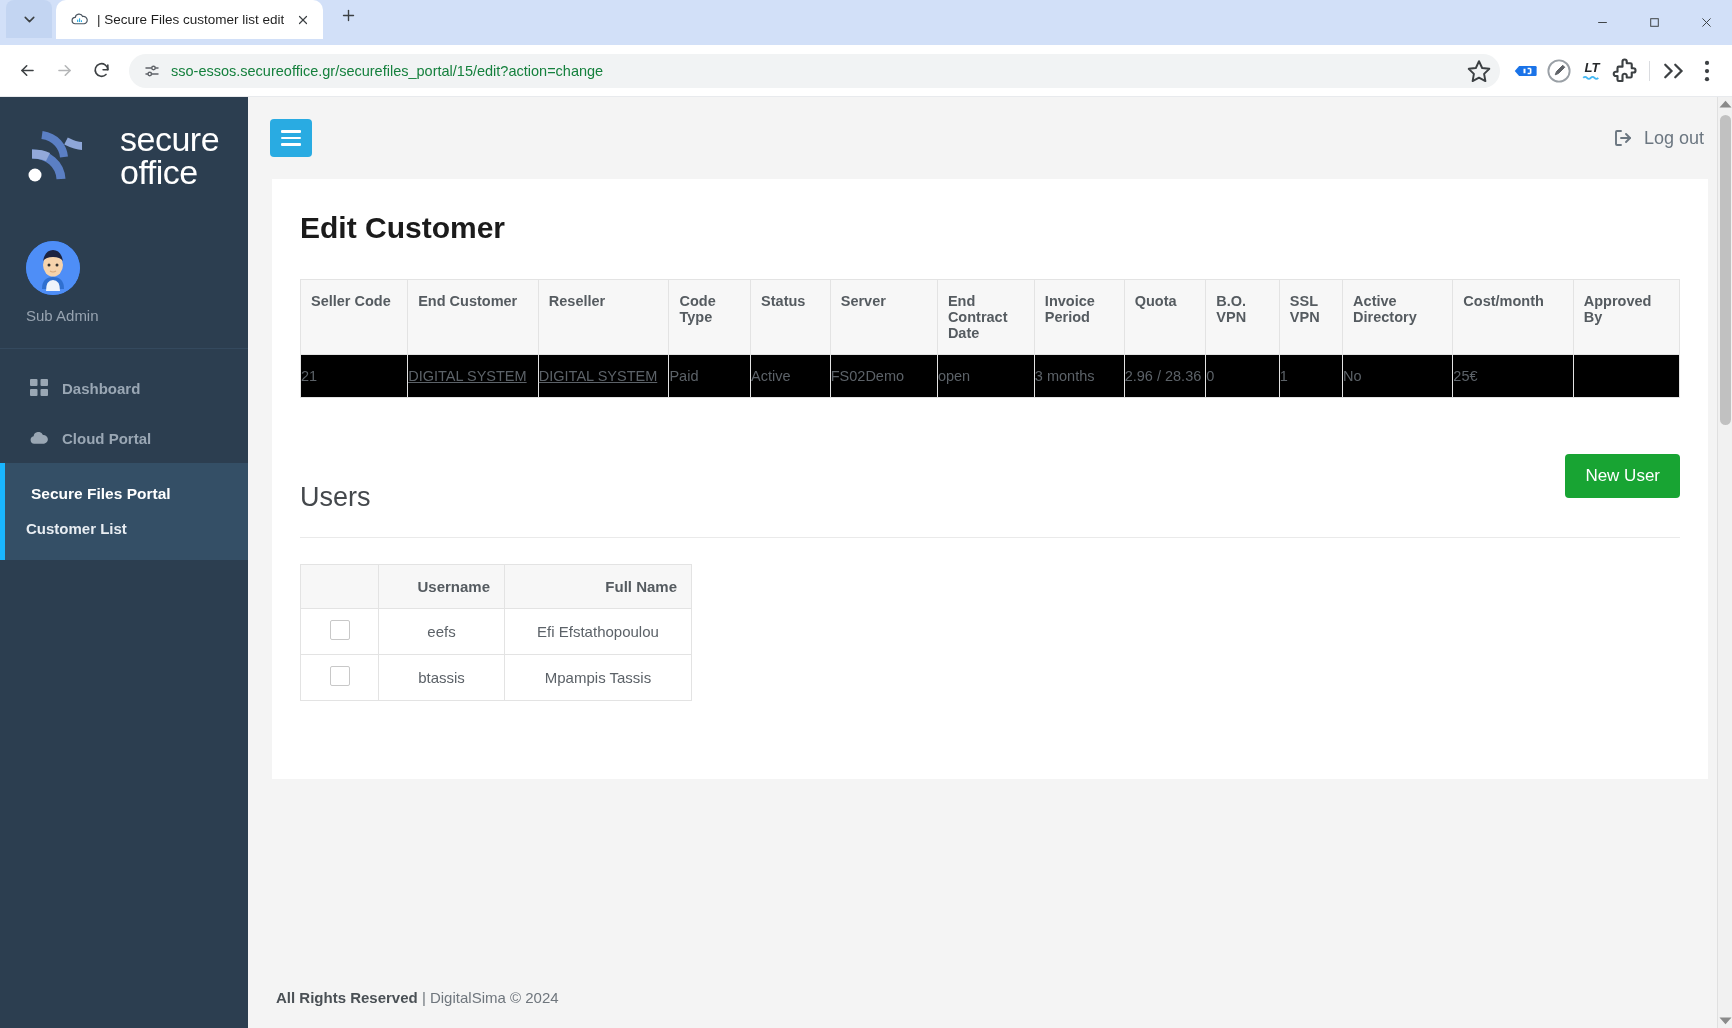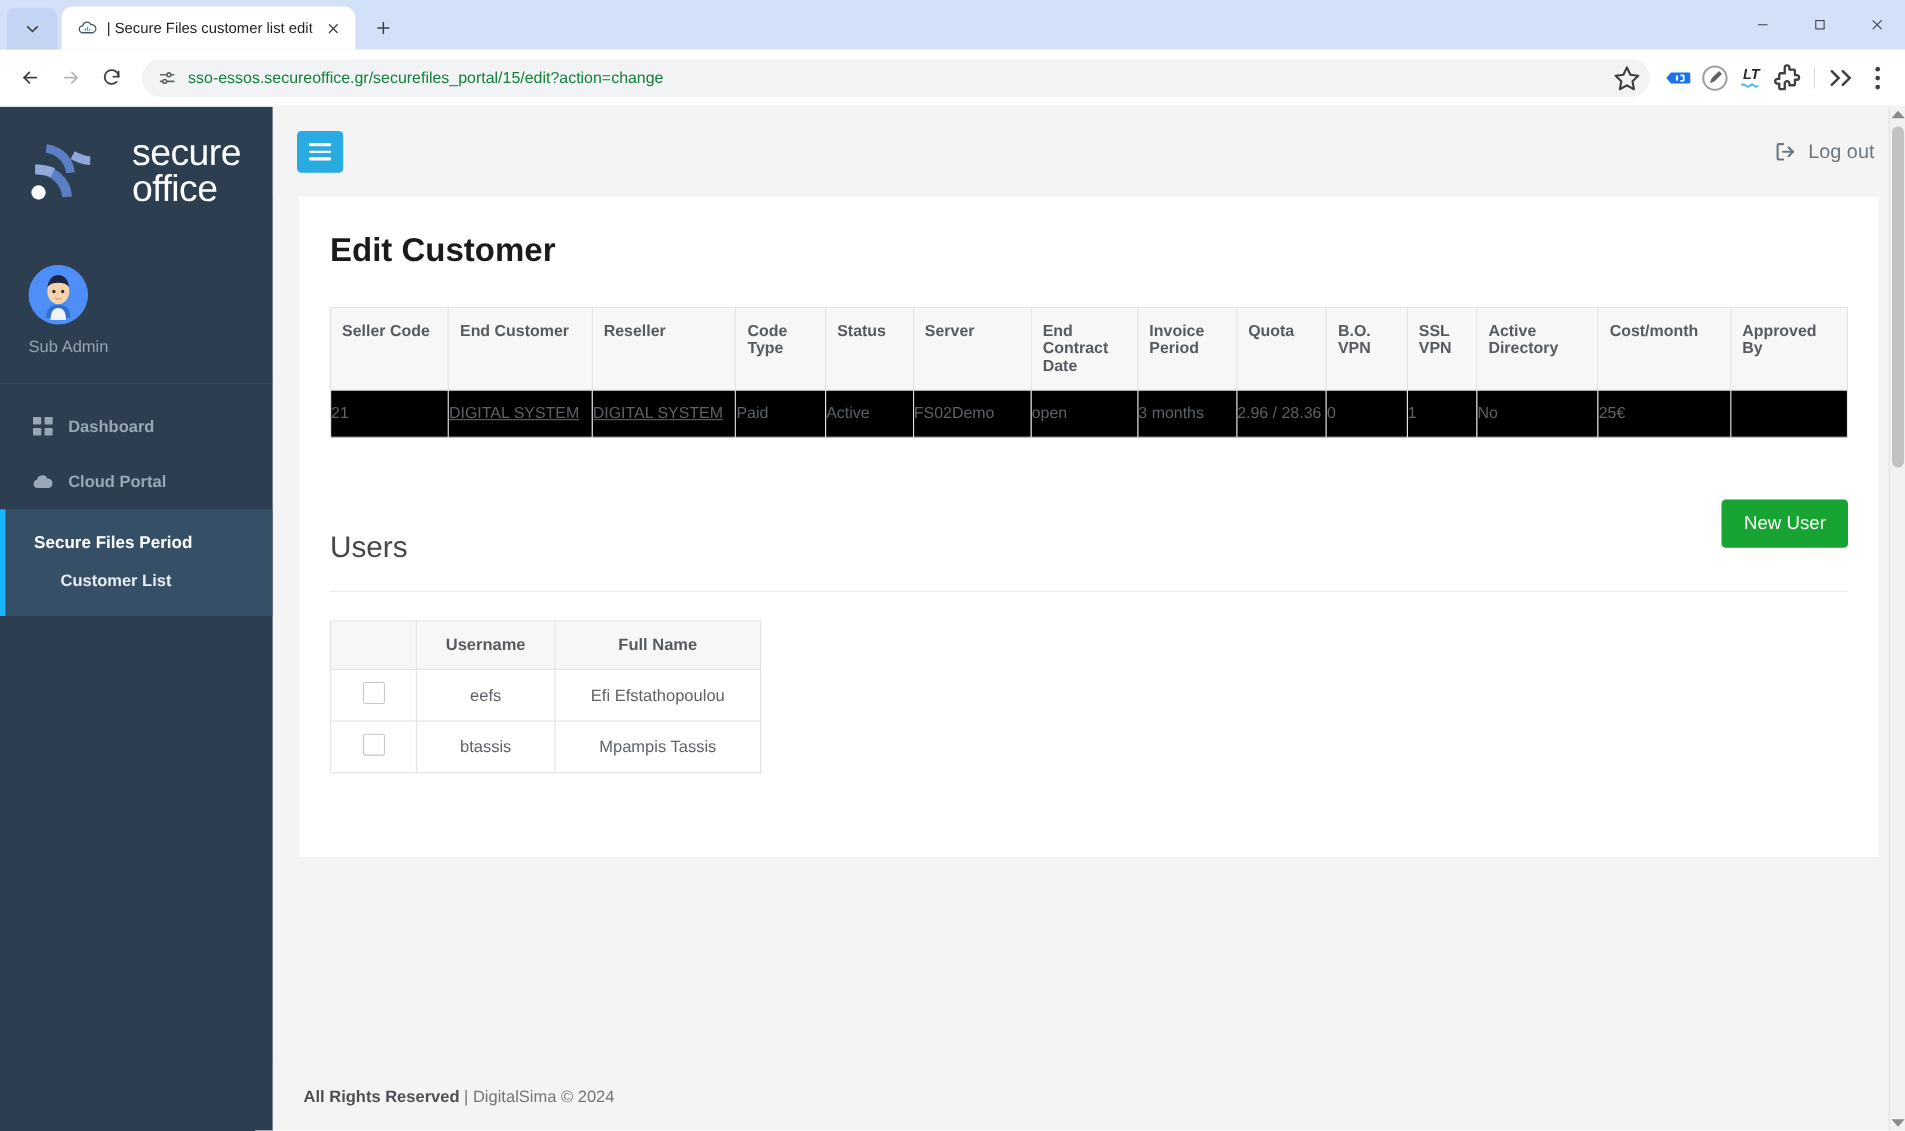--- a/index.html
+++ b/index.html
@@ -7,21 +7,21 @@
     width: 1732px; height: 1028px;
     overflow: hidden;
     font-family: "Liberation Sans", sans-serif;
     background: #ffffff;
   }
 
   
   .browser { width: 1732px; height: 1028px; display: flex; flex-direction: column; }
 
   .tabstrip {
-    height: 45px; background: #d2e0f8; display: flex; align-items: flex-end;
+    height: 45px; background: #d2e0f8; display: flex; 
     padding-left: 6px; position: relative; flex: 0 0 45px;
   }
   .tab-chevron {
     width: 46px; height: 38px; display: flex; align-items: center; justify-content: center;
     border-radius: 8px 8px 0 0; background: #c3d5f2; cursor: default; margin-bottom: 0;
   }
   .tab-chevron svg { width: 17px; height: 17px; }
   .tab {
     height: 39px; min-width: 260px; max-width: 300px; background: #ffffff;
     border-radius: 10px 10px 0 0; display: flex; align-items: center;
@@ -84,21 +84,21 @@
     padding: 16px 0 16px 30px; font-size: 15px; font-weight: bold; color: #9aa7b4;
   }
   .nav-item .ic { width: 18px; height: 18px; flex: 0 0 18px; display:flex; align-items:center; justify-content:center; }
   .nav-section {
     background: #344f66; border-left: 5px solid #19b5fe; padding: 14px 0 14px 0;
   }
   .nav-section-title {
     padding: 8px 0 8px 26px; font-size: 15.5px; font-weight: bold; color: #ffffff;
   }
   .nav-sub {
-    padding: 9px 0 9px 50px; font-size: 15px; font-weight: bold; color: #e8edf2;
+    padding: 9px 0 9px 21px; font-size: 15px; font-weight: bold; color: #e8edf2;
   }
 
   
   .content { flex: 1; background: #f4f4f4; display: flex; flex-direction: column; overflow: hidden; position: relative; }
   .topbar {
     height: 82px; display: flex; align-items: center; justify-content: space-between;
     padding: 0 28px 0 22px; background: #f4f4f4;
   }
   .hamburger {
     width: 42px; height: 38px; background: #29abe2; border-radius: 4px;
@@ -134,21 +134,21 @@
     padding: 13px 0; vertical-align: top; background: #000000;
   }
   table.grid td a { color: #5c6268; text-decoration: underline; }
 
   .sec-title { font-size: 27px; color: #44484c; font-weight: 400; margin: 44px 0 0 0; }
   .sec-head { display: flex; align-items: center; justify-content: space-between; margin-top: 40px; }
   .users-wrap { margin-top: 24px; border-top: 1px solid #eaeaea; padding-top: 26px; }
 
   table.users { border-collapse: collapse; width: 392px; }
   table.users th {
-    border: 1px solid #e3e3e3; background: #f7f7f7; text-align: center;
+    border: 1px solid #e3e3e3; background: #f7f7f7; text-align: right;
     font-size: 15px; font-weight: bold; color: #555b60; padding: 13px 14px;
   }
   table.users td {
     border: 1px solid #e3e3e3; font-size: 15px; color: #5c6268; padding: 11px 14px; background: #fff; text-align: center;
   }
   .chk {
     width: 20px; height: 20px; border: 1px solid #c8c8c8; border-radius: 2px;
     background: #fff; display: inline-block;
   }
 
@@ -344,21 +344,21 @@
         </div>
         <div class="nav-item">
           <span class="ic">
             <svg viewBox="0 0 20 14" fill="#9aa7b4">
                 <path d="M15.6 13H4.6A4.2 4.2 0 0 1 4 4.7 5.4 5.4 0 0 1 14.4 3.4 3.9 3.9 0 0 1 15.6 13z"></path>
               </svg>
           </span>
           <span>Cloud Portal</span>
         </div>
         <div class="nav-section">
-          <div class="nav-section-title">Secure Files Period</div>
+          <div class="nav-section-title">Secure Files Portal</div>
           <div class="nav-sub">Customer List</div>
         </div>
       </div>
     </div>
 
     <div class="content">
 
       <div class="topbar">
         <div class="hamburger">
           <span></span>

